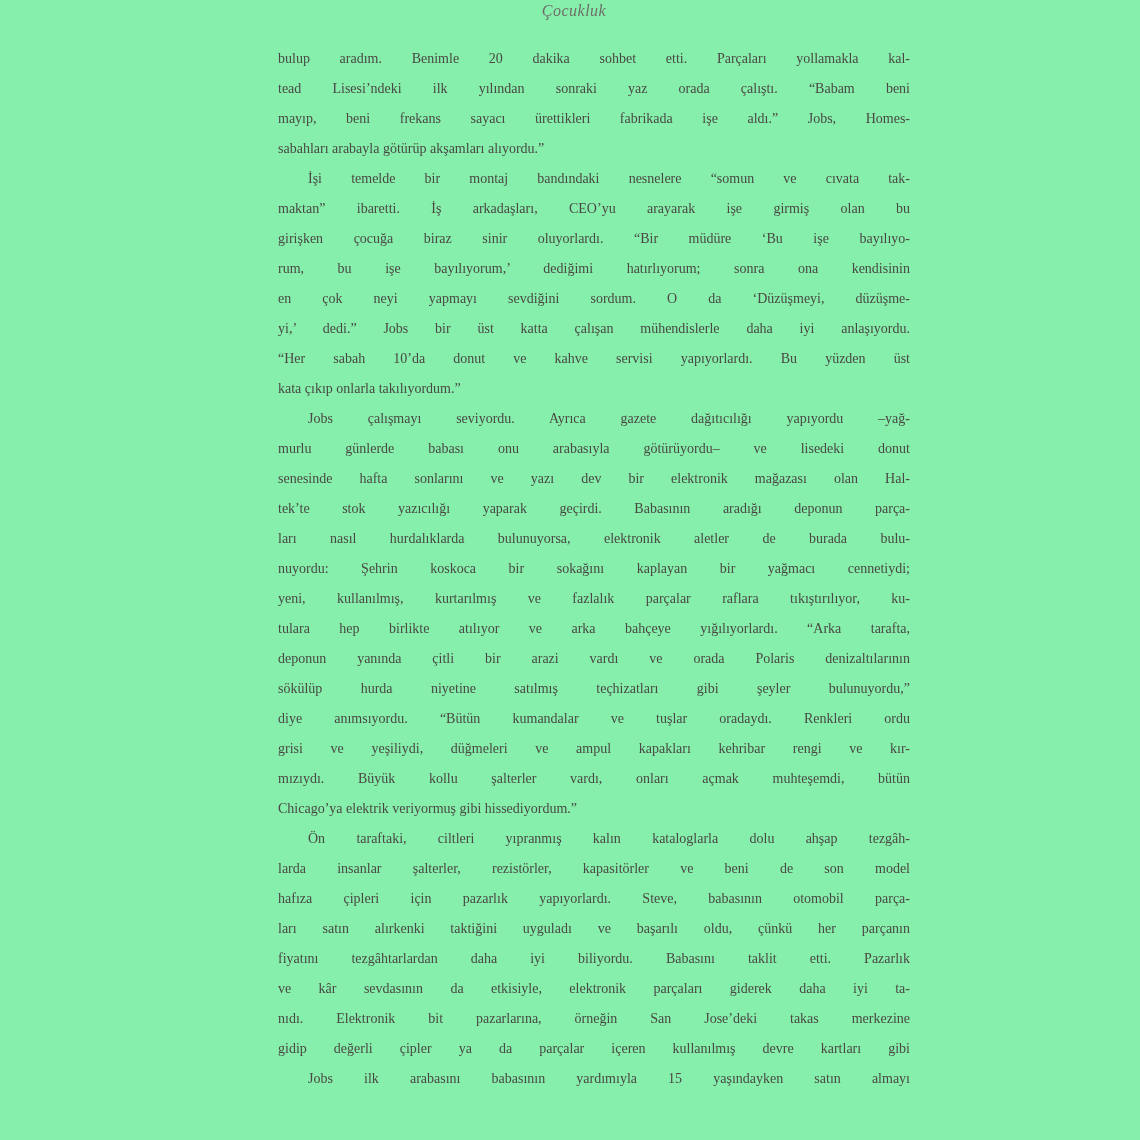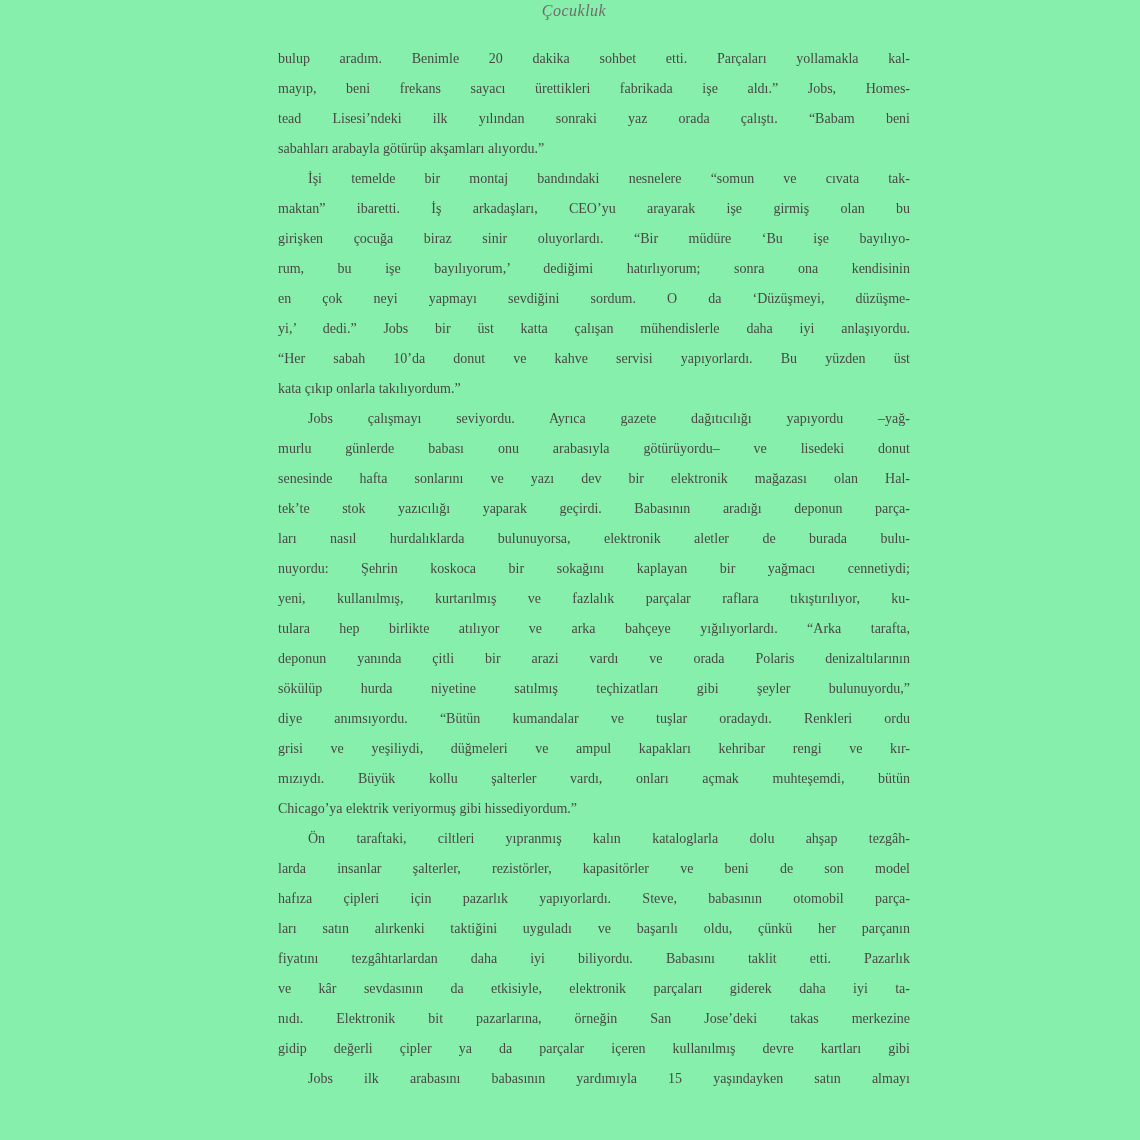--- a/index.html
+++ b/index.html
@@ -67,22 +67,22 @@
 <body>
 
 <div class="page">
   <header class="running-head">
     <span></span>
     <span class="chapter">Çocukluk</span>
   </header>
   <main class="text-block">
       <div class="paragraph">
         <div class="line">bulup aradım. Benimle 20 dakika sohbet etti. Parçaları yollamakla kal-</div>
+        <div class="line">tead Lisesi’ndeki ilk yılından sonraki yaz orada çalıştı. “Babam beni</div>
         <div class="line">mayıp, beni frekans sayacı ürettikleri fabrikada işe aldı.” Jobs, Homes-</div>
-        <div class="line">tead Lisesi’ndeki ilk yılından sonraki yaz orada çalıştı. “Babam beni</div>
         <div class="line last">sabahları arabayla götürüp akşamları alıyordu.”</div>
       </div>
       <div class="paragraph">
         <div class="line indent">İşi temelde bir montaj bandındaki nesnelere “somun ve cıvata tak-</div>
         <div class="line">maktan” ibaretti. İş arkadaşları, CEO’yu arayarak işe girmiş olan bu</div>
         <div class="line">girişken çocuğa biraz sinir oluyorlardı. “Bir müdüre ‘Bu işe bayılıyo-</div>
         <div class="line">rum, bu işe bayılıyorum,’ dediğimi hatırlıyorum; sonra ona kendisinin</div>
         <div class="line">en çok neyi yapmayı sevdiğini sordum. O da ‘Düzüşmeyi, düzüşme-</div>
         <div class="line">yi,’ dedi.” Jobs bir üst katta çalışan mühendislerle daha iyi anlaşıyordu.</div>
         <div class="line">“Her sabah 10’da donut ve kahve servisi yapıyorlardı. Bu yüzden üst</div>

